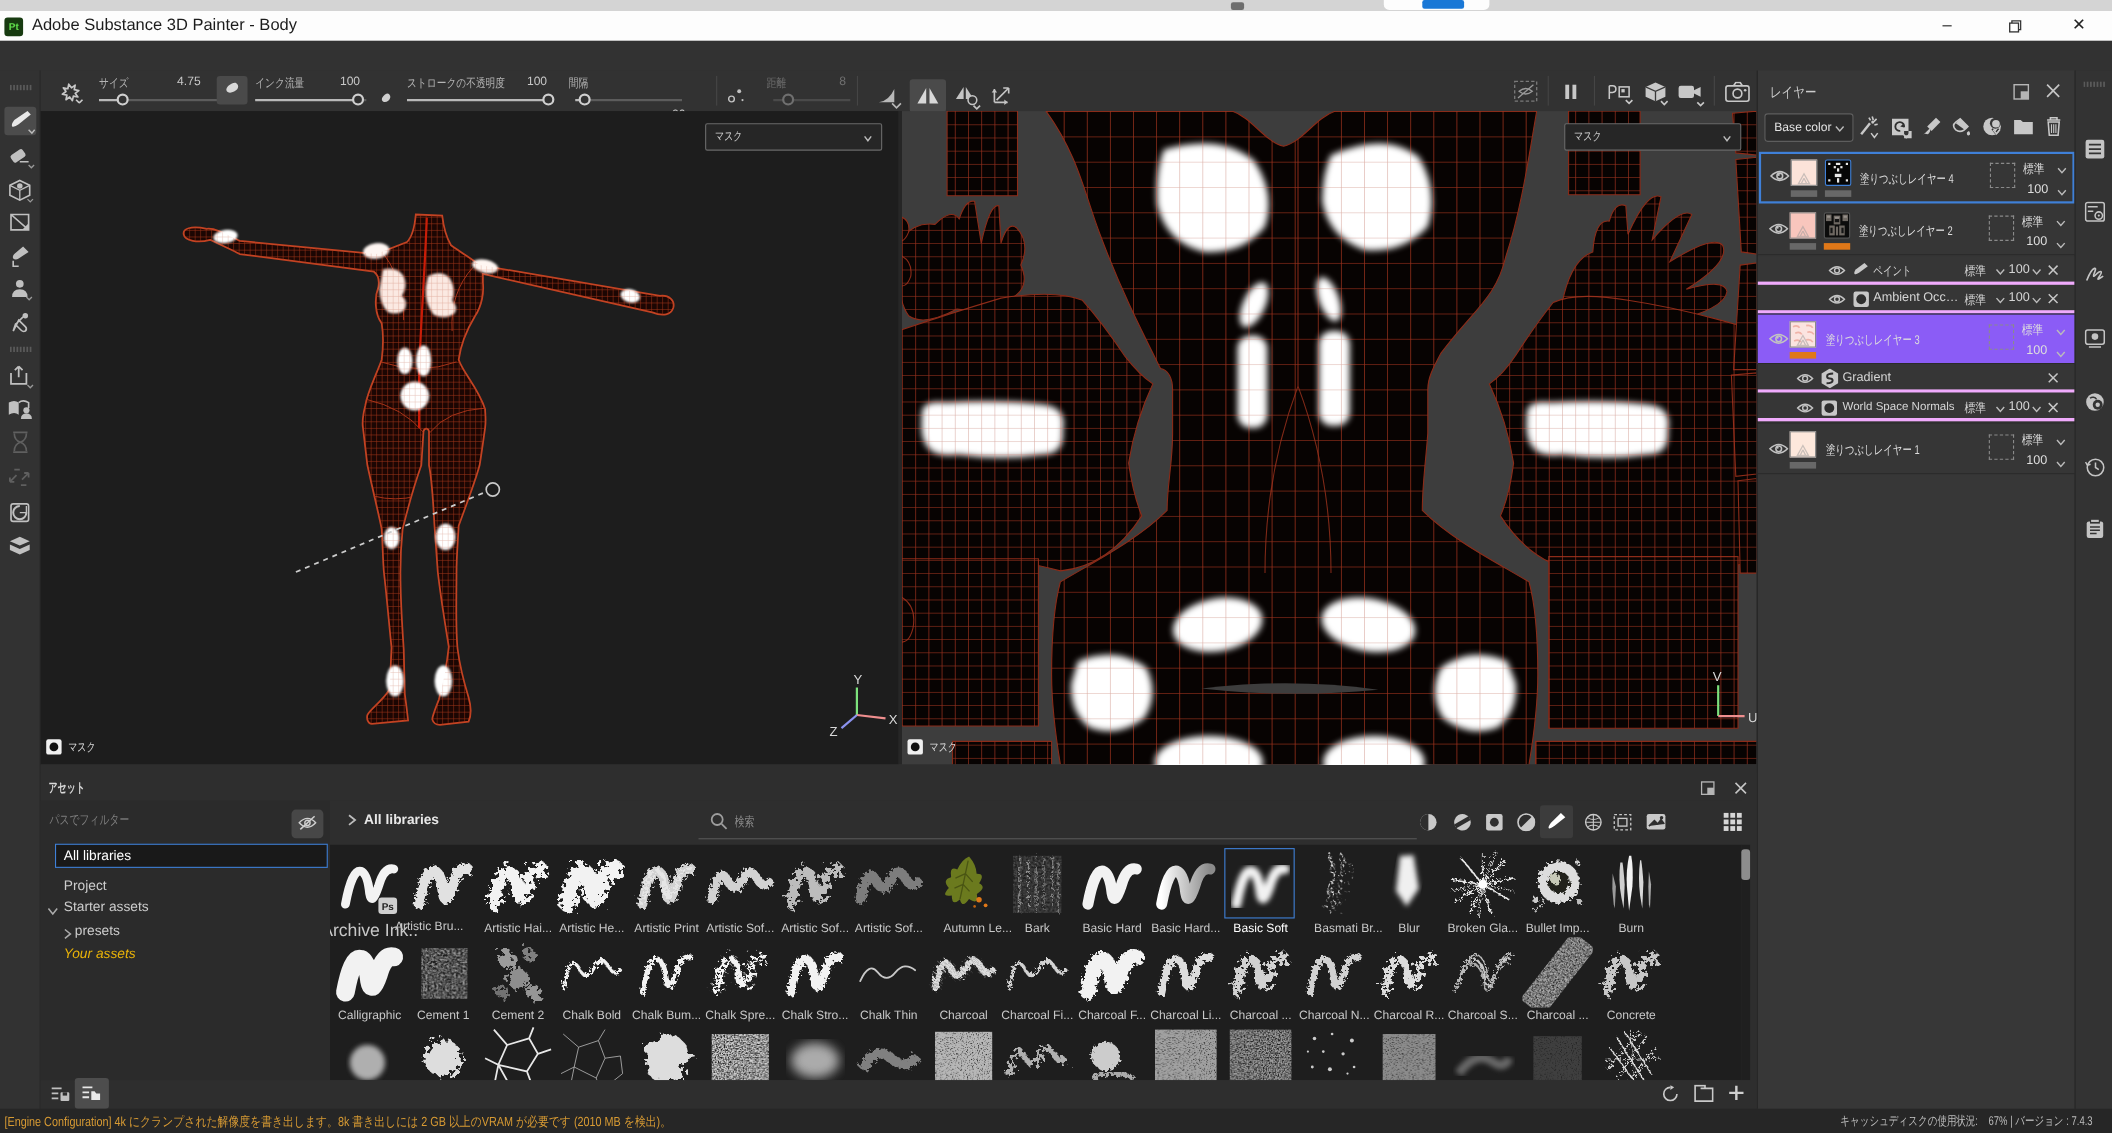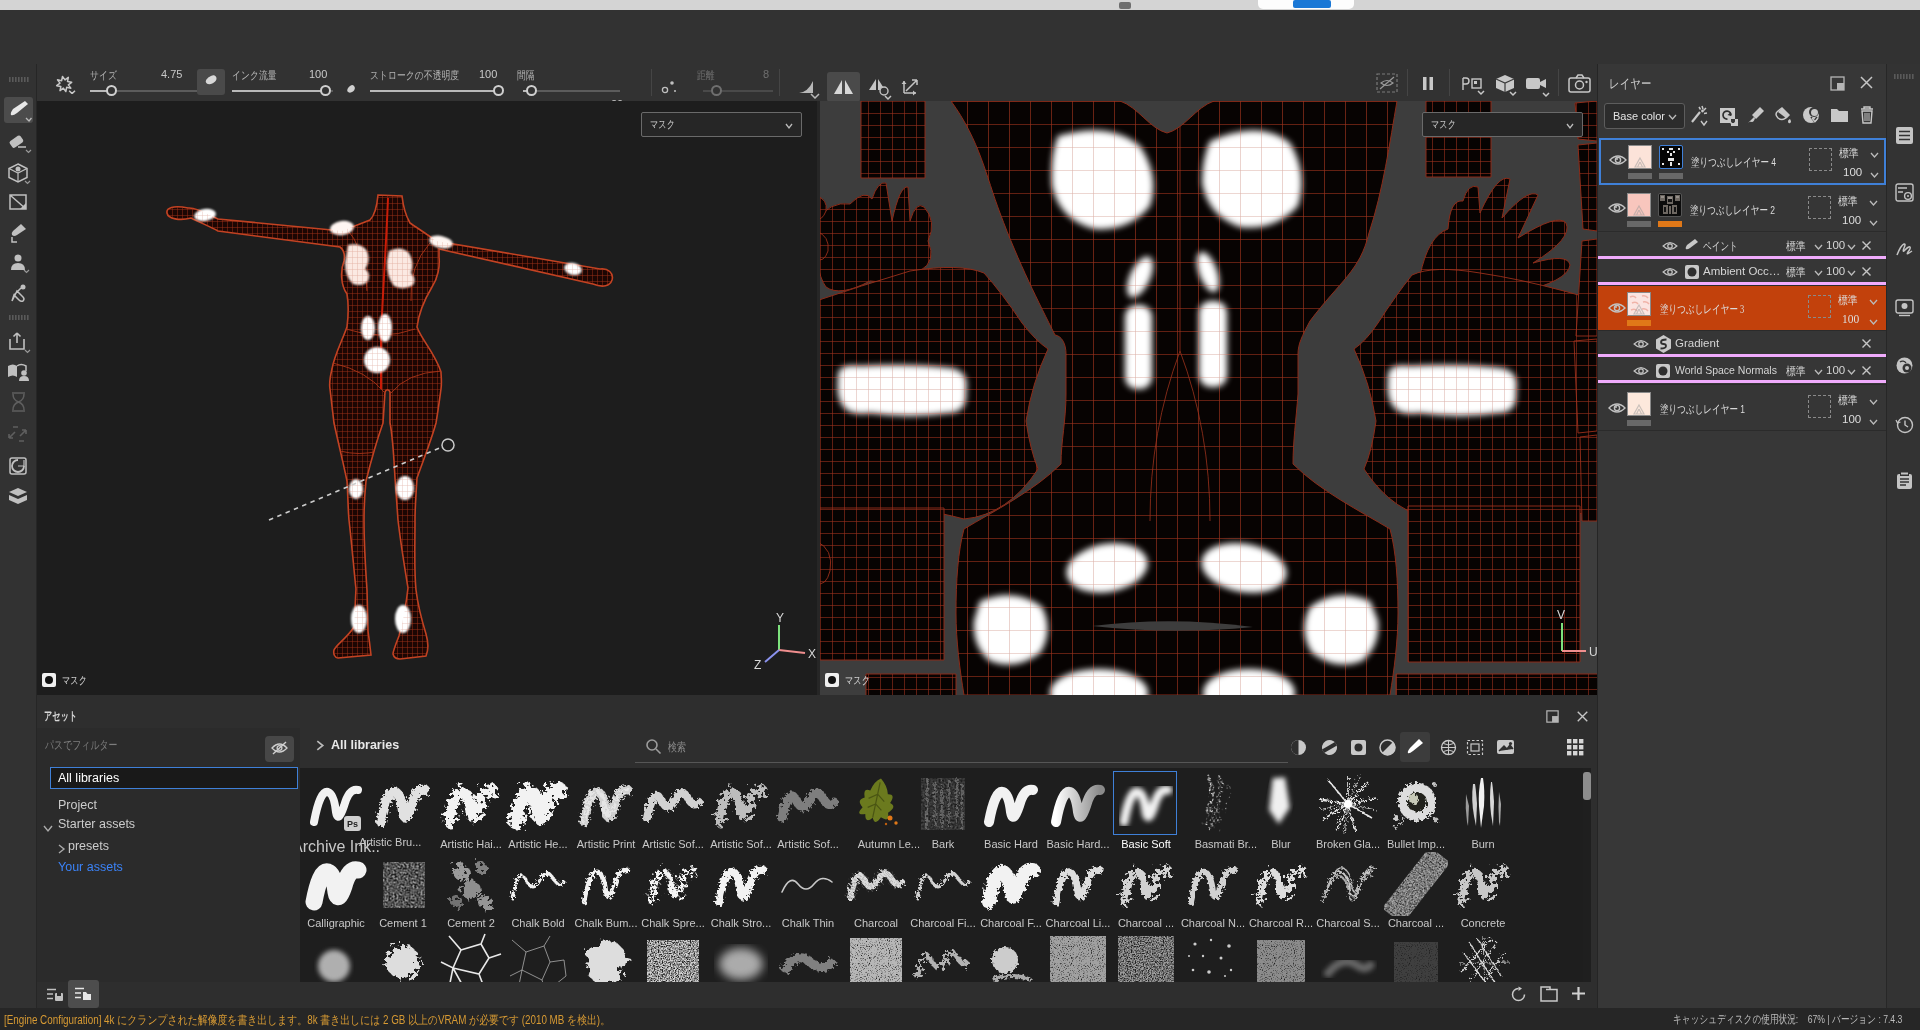--- a/index.html
+++ b/index.html
@@ -113,20 +113,30 @@
         <stop offset="1" stop-color="#8a8a8a"></stop>
       </linearGradient>
         <style>.st { fill:none; stroke:#f2f2f2; stroke-linecap:round; }</style>
       </defs>
     </svg>
 <div id="stage">
   <div class="abs" id="topstrip"></div>
   <div class="abs" id="topdot"></div>
   <div class="abs" id="toppill"></div>
   <div class="abs" id="topblue"></div>
+  <div class="abs" id="titlebar">
+    <div class="abs" id="applogo">Pt</div>
+    <div class="abs" id="apptitle">Adobe Substance 3D Painter - Body</div>
+    <div class="abs winbtn" style="left:1763px;">–</div>
+    <svg class="abs" style="left:1826px;top:8px;" width="12" height="12" viewBox="0 0 12 12">
+        <path d="M3 3 V1 H11 V9 H9" fill="none" stroke="#333" stroke-width="1.2"></path>
+        <rect x="1" y="3" width="8" height="8" fill="none" stroke="#333" stroke-width="1.2"></rect>
+      </svg>
+    <div class="abs winbtn" style="left:1883px;">✕</div>
+  </div>
   <div class="abs" id="leftstrip">
     <svg class="abs" style="left:9px;top:13px;" width="20" height="6" viewBox="0 0 20 6">
       <g fill="#5a5a5a">
           <rect x="0" y="0" width="1.6" height="5"></rect>
           <rect x="3" y="0" width="1.6" height="5"></rect>
           <rect x="6" y="0" width="1.6" height="5"></rect>
           <rect x="9" y="0" width="1.6" height="5"></rect>
           <rect x="12" y="0" width="1.6" height="5"></rect>
           <rect x="15" y="0" width="1.6" height="5"></rect>
           <rect x="18" y="0" width="1.6" height="5"></rect>
@@ -666,21 +676,21 @@
         </svg>
       <div class="abs" style="left:228px;top:6px;font-size:11.5px;color:#d5d5d5;">100</div>
       <svg class="abs" style="left:249px;top:10px;" width="9" height="8" viewBox="0 0 9 8">
           <path d="M1 2 L4.5 6 L8 2" fill="none" stroke="#bbb" stroke-width="1.3"></path>
         </svg>
       <svg class="abs" style="left:263px;top:7px;" width="11" height="11" viewBox="0 0 11 11">
           <path d="M1.5 1.5 L9.5 9.5 M9.5 1.5 L1.5 9.5" stroke="#c5c5c5" stroke-width="1.4"></path>
         </svg>
     </div>
 
-    <div class="abs" style="left:0px;top:221px;width:289px;height:46px;background:#c2410c;border-bottom:1px solid #2b2b2b;border-top:1px solid #2b2b2b;font-family:Liberation Serif, serif;">
+    <div class="abs" style="left:0px;top:221px;width:289px;height:46px;background:#8b5cf6;border-bottom:1px solid #2b2b2b;border-top:1px solid #2b2b2b;">
       <svg class="abs" style="left:10px;top:15px;" width="18" height="14" viewBox="0 0 18 14">
           <path d="M1 7 Q9 -1 17 7 Q9 15 1 7 Z" fill="none" stroke="#c2c2c2" stroke-width="1.4"></path>
           <circle cx="9" cy="7" r="2.6" fill="none" stroke="#c2c2c2" stroke-width="1.4"></circle>
           <circle cx="8" cy="6" r="1" fill="#c2c2c2"></circle>
         </svg>
       <div class="abs" style="left:29px;top:6px;width:24px;height:24px;background:#fbe4e0;border:1px solid #8a8a8a;overflow:hidden;">
         <svg width="24" height="24" viewBox="0 0 24 24">
             <path d="M2 4 Q6 2 8 5 M14 3 Q18 2 20 5 M4 10 Q8 8 10 11 M15 9 Q19 8 21 11 M3 17 Q7 15 9 18 M14 16 Q18 15 20 18" stroke="#f0b3a8" stroke-width="1.5" fill="none"></path>
           </svg>
       </div>
@@ -835,21 +845,21 @@
       <div class="abs" style="left:13px;top:39px;width:248px;height:22px;background:#191919;border:1px solid #3f80d8;font-size:12.5px;color:#ffffff;line-height:21px;padding-left:7px;">All libraries</div>
       <div class="abs" style="left:21px;top:70px;font-size:12.5px;color:#cccccc;">Project</div>
       <svg class="abs" style="left:6px;top:95px;" width="10" height="10" viewBox="0 0 10 10">
           <path d="M1 3 L5 8 L9 3" fill="none" stroke="#aaa" stroke-width="1.4"></path>
         </svg>
       <div class="abs" style="left:21px;top:89px;font-size:12.5px;color:#cccccc;">Starter assets</div>
       <svg class="abs" style="left:19px;top:116px;" width="10" height="10" viewBox="0 0 10 10">
           <path d="M3 1 L8 5 L3 9" fill="none" stroke="#aaa" stroke-width="1.4"></path>
         </svg>
       <div class="abs" style="left:31px;top:111px;font-size:12.5px;color:#cccccc;">presets</div>
-      <div class="abs" style="left:21px;top:132px;font-size:12.5px;color:#3b82f6;">Your assets</div>
+      <div class="abs" style="left:21px;top:132px;font-size:12.5px;color:#eab308;font-style:italic;">Your assets</div>
     </div>
 
     <div class="abs" style="left:263px;top:26px;width:1283px;height:40px;background:#2e2e2e;">
       <svg class="abs" style="left:14px;top:12px;" width="11" height="11" viewBox="0 0 10 10">
           <path d="M3 1 L8 5 L3 9" fill="none" stroke="#bbb" stroke-width="1.5"></path>
         </svg>
       <div class="abs" style="left:31px;top:10px;font-size:12.5px;font-weight:bold;color:#e8e8e8;">All libraries</div>
       <svg class="abs" style="left:345px;top:10px;" width="17" height="17" viewBox="0 0 17 17">
           <circle cx="7" cy="7" r="5" fill="none" stroke="#9d9d9d" stroke-width="1.6"></circle>
           <path d="M11 11 L15.5 15.5" stroke="#9d9d9d" stroke-width="1.6"></path>

